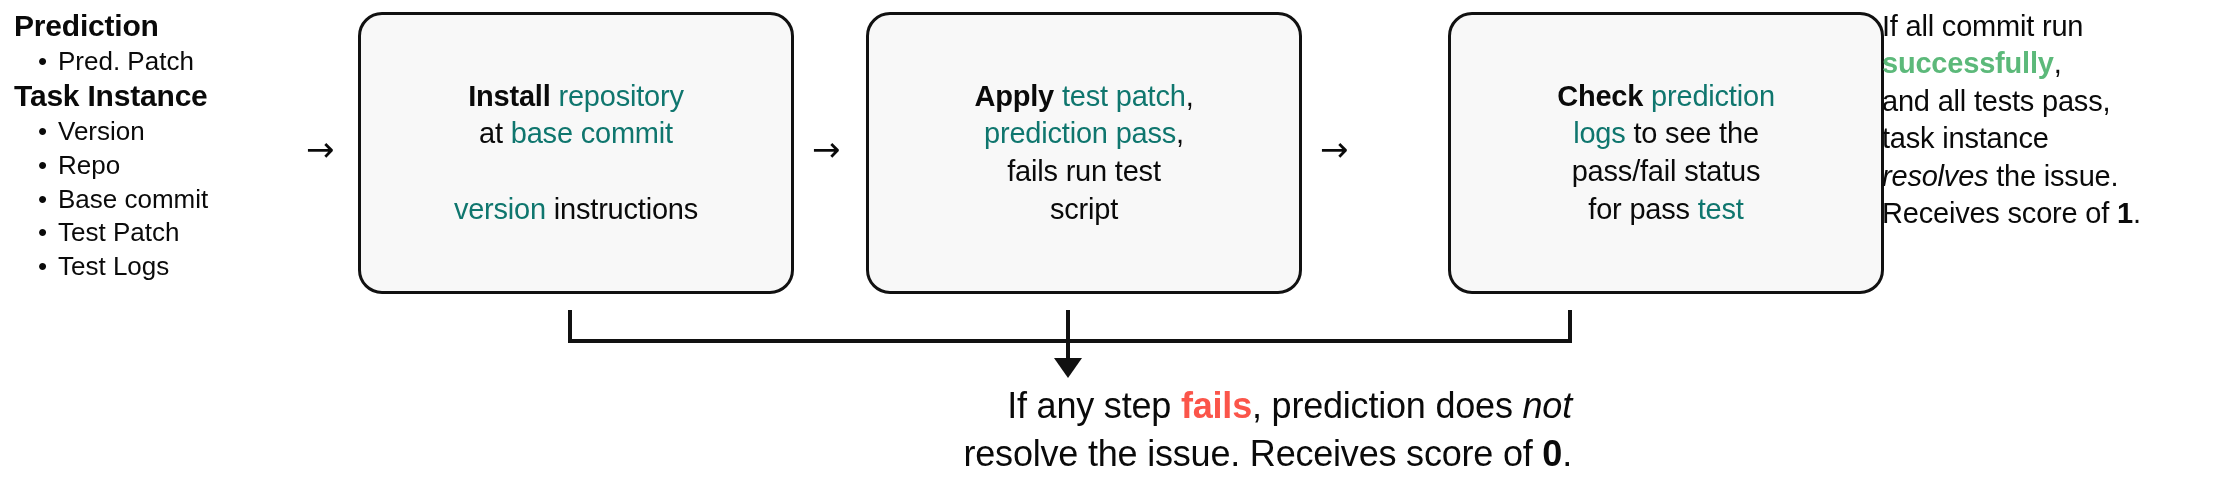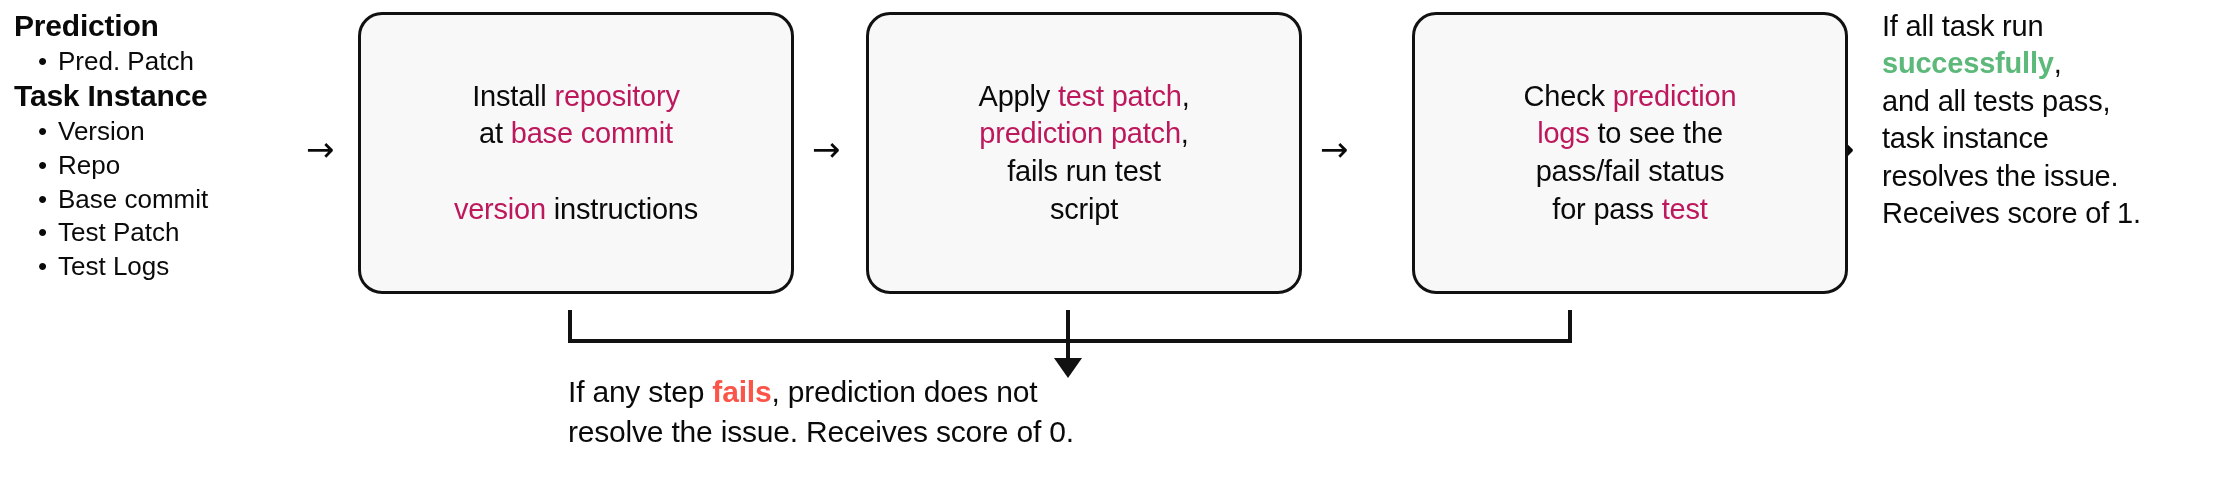--- a/index.html
+++ b/index.html
@@ -71,29 +71,29 @@
     align-items: center;
     justify-content: center;
   }
   .step-text {
     text-align: center;
     font-size: 29px;
     line-height: 1.30;
     padding: 0 14px;
     letter-spacing: -0.2px;
   }
-  .b  { font-weight: normal; }
-  .or { color: #be185d; }
+  .b  { font-weight: bold; }
+  .or { color: #0f766e; }
   .grn{ color: #5cb97a; font-weight: bold; }
   .red{ color: #fb554a; font-weight: bold; }
-  .it { }
+  .it { font-style: italic; }
 
   #box1 { left: 358px;  width: 436px; }
   #box2 { left: 866px;  width: 436px; }
-  #box3 { left: 1412px; width: 436px; }
+  #box3 { left: 1448px; width: 436px; }
 
   #arrow1 { left: 306px;  top: 132px; }
   #arrow2 { left: 812px;  top: 132px; }
   #arrow3 { left: 1320px; top: 132px; }
   #arrow4 { left: 1826px; top: 132px; }
 
   
   .outcome {
     position: absolute;
     left: 1882px;
@@ -127,24 +127,24 @@
     top: 358px;
     width: 0; height: 0;
     border-left: 14px solid transparent;
     border-right: 14px solid transparent;
     border-top: 20px solid #111111;
   }
 
   .fail-caption {
     position: absolute;
     left: 568px;
-    top: 372px;
+    top: 382px;
     width: 1004px;
-    text-align: left;
-    font-size: 30px;
+    text-align: right;
+    font-size: 36px;
     line-height: 1.32;
     letter-spacing: -0.2px;
   }
 </style>
 </head>
 <body>
 
 <div class="stage">
 
   <div class="inputs">
@@ -189,37 +189,37 @@
       <span class="b">Install</span><span> </span><span class="or">repository</span><br>
       <span>at </span><span class="or">base commit</span><br>
       <br>
       <span class="or">version</span><span> instructions</span>
     </div>
   </div>
 
   <div class="step-box" id="box2">
     <div class="step-text">
       <span class="b">Apply</span><span> </span><span class="or">test patch</span><span>,</span><br>
-      <span class="or">prediction patch</span><span>,</span><br>
+      <span class="or">prediction pass</span><span>,</span><br>
       <span>fails run test</span><br>
       <span>script</span>
     </div>
   </div>
 
   <div class="step-box" id="box3">
     <div class="step-text">
       <span class="b">Check</span><span> </span><span class="or">prediction</span><br>
       <span class="or">logs</span><span> to see the</span><br>
       <span>pass/fail status</span><br>
       <span>for pass </span><span class="or">test</span>
     </div>
   </div>
 
   <div class="outcome">
-    <span>If all task run</span><br>
+    <span>If all commit run</span><br>
     <span class="grn">successfully</span><span>,</span><br>
     <span>and all tests pass,</span><br>
     <span>task instance</span><br>
     <span class="it">resolves</span><span> the issue.</span><br>
     <span>Receives score of </span><span class="b">1</span><span>.</span>
   </div>
 
   <div class="br-l"></div>
   <div class="br-r"></div>
   <div class="br-h"></div>

